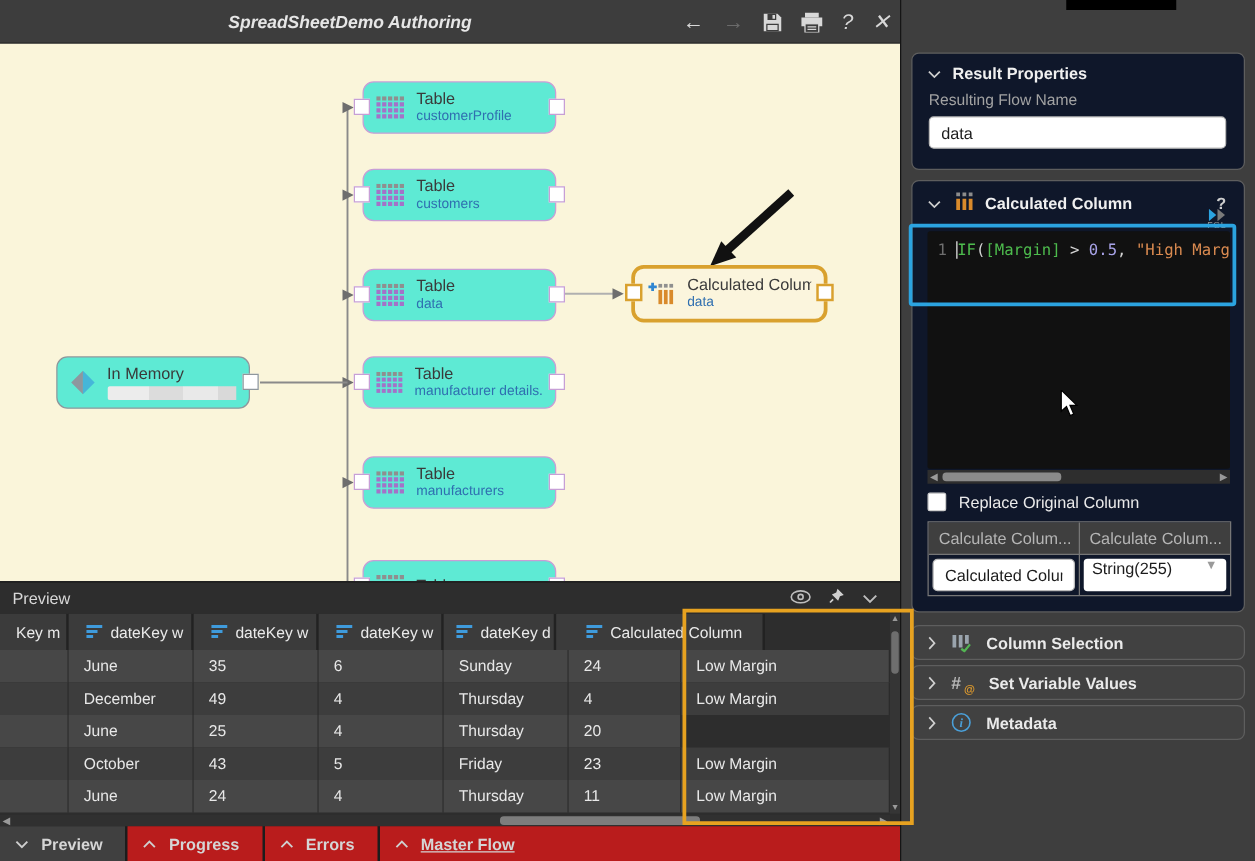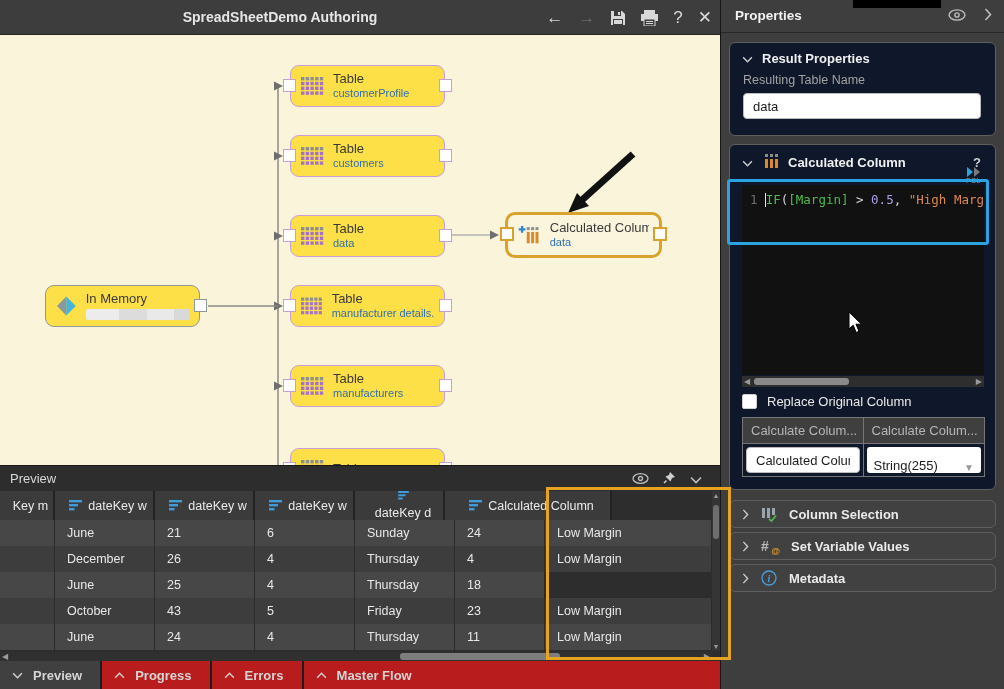--- a/index.html
+++ b/index.html
@@ -1,29 +1,29 @@
 <!DOCTYPE html>
 <html><head>
 <meta charset="utf-8">
 <style>
   * { margin:0; padding:0; box-sizing:border-box; }
   body { font-family:"Liberation Sans", sans-serif; background:#1a1a1a; }
   .app { position:relative; width:1004px; height:689px; background:#373737; overflow:hidden; }
 
   
-  .titlebar { position:absolute; left:0; top:0; width:720px; height:35px; background:#3d3d3d; border-bottom:1px solid #262626; }
+  .titlebar { position:absolute; left:0; top:0; width:720px; height:35px; background:#3d3d3d; border-bottom:1px solid #262626;font-style:italic; }
   .titlebar .title { position:absolute; left:0; top:9px; width:560px; text-align:center; color:#e6e6e6; font-size:14px; font-weight:bold; }
   .tb-icons { position:absolute; right:2px; top:0; height:35px; display:flex; align-items:center; gap:15px; padding-right:6px; }
   .tb-ic { color:#d8d8d8; font-size:17px; line-height:1; cursor:pointer; display:flex; align-items:center; }
   .tb-ic.disabled { color:#6b6b6b; }
 
   
   .canvas { position:absolute; left:0; top:35px; width:720px; height:430px; background:#faf5da; overflow:hidden; }
   .canvas svg.wires { position:absolute; left:0; top:0; }
-  .node { position:absolute; width:155px; height:42px; background:#fde047; border:1px solid #c79fd6; border-radius:9px; display:flex; align-items:center; padding:0 10px; gap:9px; }
+  .node { position:absolute; width:155px; height:42px; background:#5eead4; border:1px solid #c79fd6; border-radius:9px; display:flex; align-items:center; padding:0 10px; gap:9px; }
   .node .nt { display:flex; flex-direction:column; line-height:1.15; overflow:hidden; white-space:nowrap; }
   .node .t { font-size:13px; color:#3a3a3a; }
   .node .s { font-size:11px; color:#2f6fb0; }
   .node.calc { width:157px; height:46px; border:3px solid #d9a12e; background:#fbf5dd; border-radius:10px; }
   .node.memory { border:1px solid #8f979c; }
   .redact { width:110px; height:11px; border-radius:2px; margin-top:2px;
             background:linear-gradient(90deg,#ececec 0 30%,#dcdcdc 30% 55%,#e9e9e9 55% 80%,#d9d9d9 80%); }
   .port { position:absolute; width:13px; height:13px; background:#fff; border:1px solid #c79fd6; top:50%; margin-top:-7px; }
   .port.l { left:-8px; } .port.r { right:-8px; }
   .node.calc .port { border-color:#d9a12e; border-width:2px; width:14px; height:14px; margin-top:-8px; }
@@ -45,21 +45,21 @@
   .vscroll .thumb { position:absolute; left:1px; top:14px; width:6px; height:34px; background:#6e6e6e; border-radius:3px; }
   .vscroll .arr { position:absolute; left:0; width:8px; color:#9a9a9a; font-size:7px; text-align:center; }
   .hscroll { position:absolute; left:0; top:186px; width:712px; height:10px; background:#303030; }
   .hscroll .thumb { position:absolute; left:400px; top:1px; width:160px; height:7px; background:#7d7d7d; border-radius:3px; }
   .hscroll .arr { position:absolute; top:0; color:#9a9a9a; font-size:8px; line-height:10px; }
 
   
   .tabsbar { position:absolute; left:0; top:661px; width:720px; height:28px; background:#1c1c1c; display:flex; gap:2px; }
   .tab { background:#b91c1c; height:28px; display:flex; align-items:center; gap:10px; padding:0 18px 0 12px; color:#d5d5d5; font-size:13px; font-weight:bold; cursor:pointer; }
   .tab.active { background:#404040; }
-  .tab.fill { flex:1; justify-content:flex-start; }
+  .tab.fill { flex:1; justify-content:flex-start;text-decoration:underline; }
 
   
   .rpanel { position:absolute; left:720px; top:0; width:284px; height:689px; background:#3e3e3e; border-left:1px solid #151515; }
   .rp-head { position:relative; height:33px; border-bottom:1px solid #272727; }
   .rp-title { position:absolute; left:14px; top:8px; color:#f2f2f2; font-size:13.5px; font-weight:bold; }
   .rp-icons { position:absolute; right:12px; top:7px; display:flex; gap:18px; align-items:center; }
   .card { position:absolute; left:8px; width:267px; background:#0f172a; border:1px solid #5e5e5e; border-radius:6px; }
   .chev { color:#cfcfcf; }
   .card-h { display:flex; align-items:center; gap:9px; padding:8px 10px 0 12px; color:#f0f0f0; font-size:13px; font-weight:bold; }
   .muted { color:#a2a2a2; font-size:12.5px; }
@@ -72,21 +72,21 @@
   .ed-scroll .thumb { position:absolute; left:12px; top:2px; width:95px; height:7px; background:#8a8a8a; border-radius:3px; }
   .ed-scroll .arr { position:absolute; top:0; color:#9a9a9a; font-size:8px; line-height:11px; }
   .chkrow { position:absolute; left:12px; top:249px; display:flex; align-items:center; gap:10px; }
   .chkbox { width:15px; height:15px; background:#fff; border:1px solid #cfcfcf; border-radius:2px; }
   .chkrow span { color:#eaeaea; font-size:13px; }
   .grid { position:absolute; left:12px; top:272px; width:243px; border:1px solid #767676; display:grid; grid-template-columns:1fr 1fr; }
   .gh { height:26px; background:#3f3f3f; border-right:1px solid #767676; border-bottom:1px solid #767676; color:#b5b5b5; font-size:13px; display:flex; align-items:center; padding-left:8px; white-space:nowrap; overflow:hidden; }
   .gh:nth-child(2){ border-right:none; }
   .gc { padding:3px; border-right:1px solid #767676; }
   .gc:last-child { border-right:none; }
-  .gsel { background:#fff; border-radius:3px; height:26px; display:flex; align-items:flex-end; justify-content:space-between; padding:0 7px; font-size:13px; color:#1c1c1c; cursor:pointer; }
+  .gsel { background:#fff; border-radius:3px; height:26px; display:flex; align-items:flex-start; justify-content:space-between; padding:0 7px; font-size:13px; color:#1c1c1c; cursor:pointer; }
   .gsel .dd { color:#9a9a9a; font-size:10px; }
   .collapse-card { position:absolute; left:8px; width:267px; height:28px; background:#414141; border:1px solid #5e5e5e; border-radius:6px; display:flex; align-items:center; gap:12px; padding-left:12px; color:#eaeaea; font-size:13px; font-weight:bold; cursor:pointer; }
 
   
   .orange-box { position:absolute; left:546px; top:487px; width:185px; height:173px; border:3px solid #e7a220; z-index:60; pointer-events:none; }
   .blue-box { position:absolute; left:727px; top:179px; width:262px; height:66px; border:3px solid #2ba3e0; border-radius:3px; z-index:55; pointer-events:none; }
   .redaction { position:absolute; left:853px; top:0; width:88px; height:8px; background:#000; z-index:70; }
   .cursor { position:absolute; left:848px; top:312px; z-index:80; pointer-events:none; }
   .fgl { position:absolute; right:14px; top:22px; display:flex; flex-direction:column; align-items:center; }
   .fgl .lbl { font-size:7px; color:#9a9a9a; letter-spacing:.5px; }
@@ -411,63 +411,63 @@
             <span>dateKey w</span>
           </div>
           <div class="hcell" style="width: 100px;">
             <svg width="13" height="11" viewBox="0 0 13 11">
   <rect x="0" y="0" width="13" height="2.4" fill="#3f9bdc"></rect>
               <rect x="0" y="4" width="9" height="2.4" fill="#3f9bdc"></rect>
               <rect x="0" y="8" width="5.5" height="2.4" fill="#3f9bdc"></rect>
             </svg>
             <span>dateKey w</span>
           </div>
-          <div class="hcell" style="width: 90px; flex-direction: column;">
+          <div class="hcell" style="width: 90px;">
             <svg width="13" height="11" viewBox="0 0 13 11">
   <rect x="0" y="0" width="13" height="2.4" fill="#3f9bdc"></rect>
               <rect x="0" y="4" width="9" height="2.4" fill="#3f9bdc"></rect>
               <rect x="0" y="8" width="5.5" height="2.4" fill="#3f9bdc"></rect>
             </svg>
             <span>dateKey d</span>
           </div>
           <div class="hcell" style="width: 167px;">
             <svg width="13" height="11" viewBox="0 0 13 11">
   <rect x="0" y="0" width="13" height="2.4" fill="#3f9bdc"></rect>
               <rect x="0" y="4" width="9" height="2.4" fill="#3f9bdc"></rect>
               <rect x="0" y="8" width="5.5" height="2.4" fill="#3f9bdc"></rect>
             </svg>
             <span>Calculated Column</span>
           </div>
         </div>
       <div id="preview-body">
           <div class="prow odd">
             <div class="pcell" style="width:55px"></div>
             <div class="pcell" style="width:100px">June</div>
-            <div class="pcell" style="width:100px">21</div>
+            <div class="pcell" style="width:100px">35</div>
             <div class="pcell" style="width:100px">6</div>
             <div class="pcell" style="width:100px">Sunday</div>
             <div class="pcell" style="width:90px">24</div>
             <div class="pcell" style="width:167px">Low Margin</div>
           </div>
           <div class="prow even">
             <div class="pcell" style="width:55px"></div>
             <div class="pcell" style="width:100px">December</div>
-            <div class="pcell" style="width:100px">26</div>
+            <div class="pcell" style="width:100px">49</div>
             <div class="pcell" style="width:100px">4</div>
             <div class="pcell" style="width:100px">Thursday</div>
             <div class="pcell" style="width:90px">4</div>
             <div class="pcell" style="width:167px">Low Margin</div>
           </div>
           <div class="prow odd">
             <div class="pcell" style="width:55px"></div>
             <div class="pcell" style="width:100px">June</div>
             <div class="pcell" style="width:100px">25</div>
             <div class="pcell" style="width:100px">4</div>
             <div class="pcell" style="width:100px">Thursday</div>
-            <div class="pcell" style="width:90px">18</div>
+            <div class="pcell" style="width:90px">20</div>
           </div>
           <div class="prow even">
             <div class="pcell" style="width:55px"></div>
             <div class="pcell" style="width:100px">October</div>
             <div class="pcell" style="width:100px">43</div>
             <div class="pcell" style="width:100px">5</div>
             <div class="pcell" style="width:100px">Friday</div>
             <div class="pcell" style="width:90px">23</div>
             <div class="pcell" style="width:167px">Low Margin</div>
           </div>
@@ -517,47 +517,31 @@
         <div class="tab fill">
           <svg width="11" height="7" viewBox="0 0 12 8">
             <polyline points="1,6.5 6,1.5 11,6.5" fill="none" stroke="#cfcfcf" stroke-width="1.7"></polyline>
           </svg>
           <span>Master Flow</span>
         </div>
       </div>
     </div>
 
   <div class="rpanel">
-    <div class="rp-head">
-      <div class="rp-title">Properties</div>
-      <div class="rp-icons">
-        <span>
-          <svg width="18" height="12" viewBox="0 0 17 11">
-              <ellipse cx="8.5" cy="5.5" rx="7.5" ry="4.8" fill="none" stroke="#bdbdbd" stroke-width="1.3"></ellipse>
-              <circle cx="8.5" cy="5.5" r="2" fill="none" stroke="#bdbdbd" stroke-width="1.3"></circle>
-            </svg>
-        </span>
-        <span>
-          <svg width="8" height="13" viewBox="0 0 8 13">
-              <polyline points="1.5,1 6.5,6.5 1.5,12" fill="none" stroke="#bdbdbd" stroke-width="1.6"></polyline>
-            </svg>
-        </span>
-      </div>
-    </div>
 
     <div class="card" style="top:42px;height:94px">
       <div class="card-h">
         <span class="chev">
           <svg width="11" height="7" viewBox="0 0 12 8">
               <polyline points="1,1.5 6,6.5 11,1.5" fill="none" stroke="#cfcfcf" stroke-width="1.6"></polyline>
             </svg>
         </span>
         <span>Result Properties</span>
       </div>
-      <div class="muted" style="padding:7px 0 0 13px">Resulting Table Name</div>
+      <div class="muted" style="padding:7px 0 0 13px">Resulting Flow Name</div>
       <div style="padding:6px 14px 0 13px">
         <input class="winput" value="data" style="">
       </div>
     </div>
 
     <div class="card" style="top:144px;height:346px">
       <div class="card-h">
         <span class="chev">
           <svg width="11" height="7" viewBox="0 0 12 8">
               <polyline points="1,1.5 6,6.5 11,1.5" fill="none" stroke="#cfcfcf" stroke-width="1.6"></polyline>

